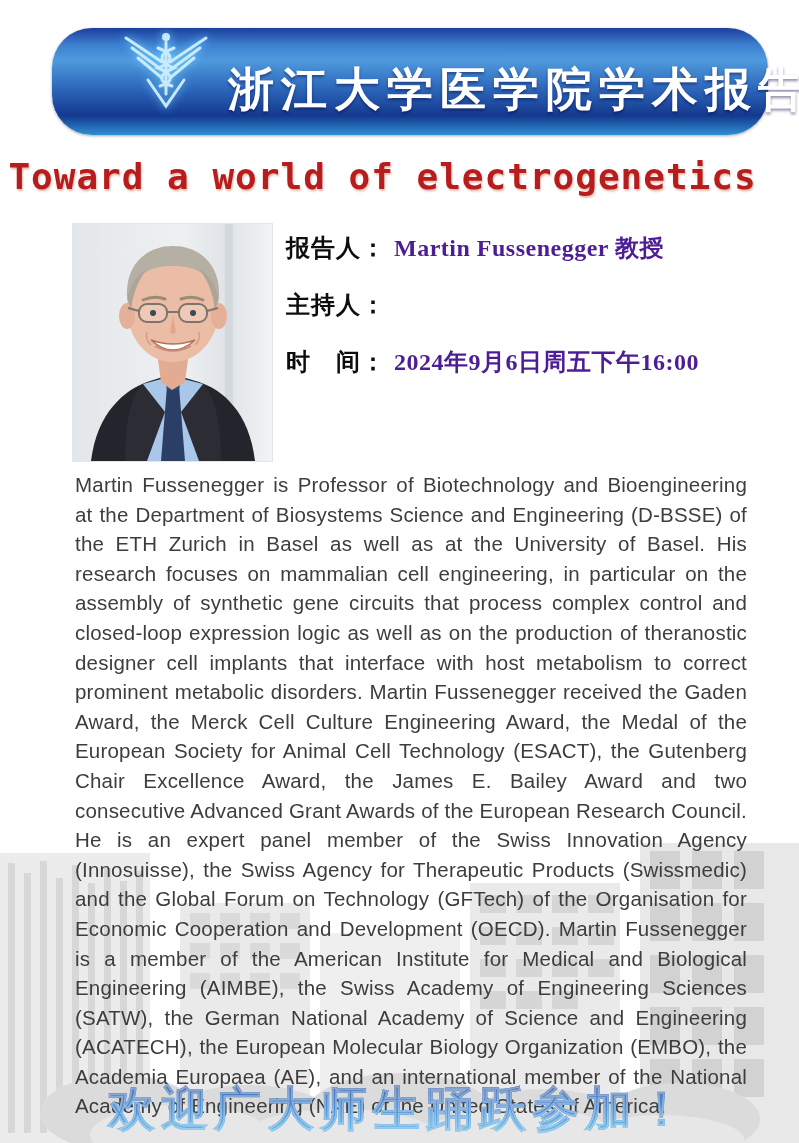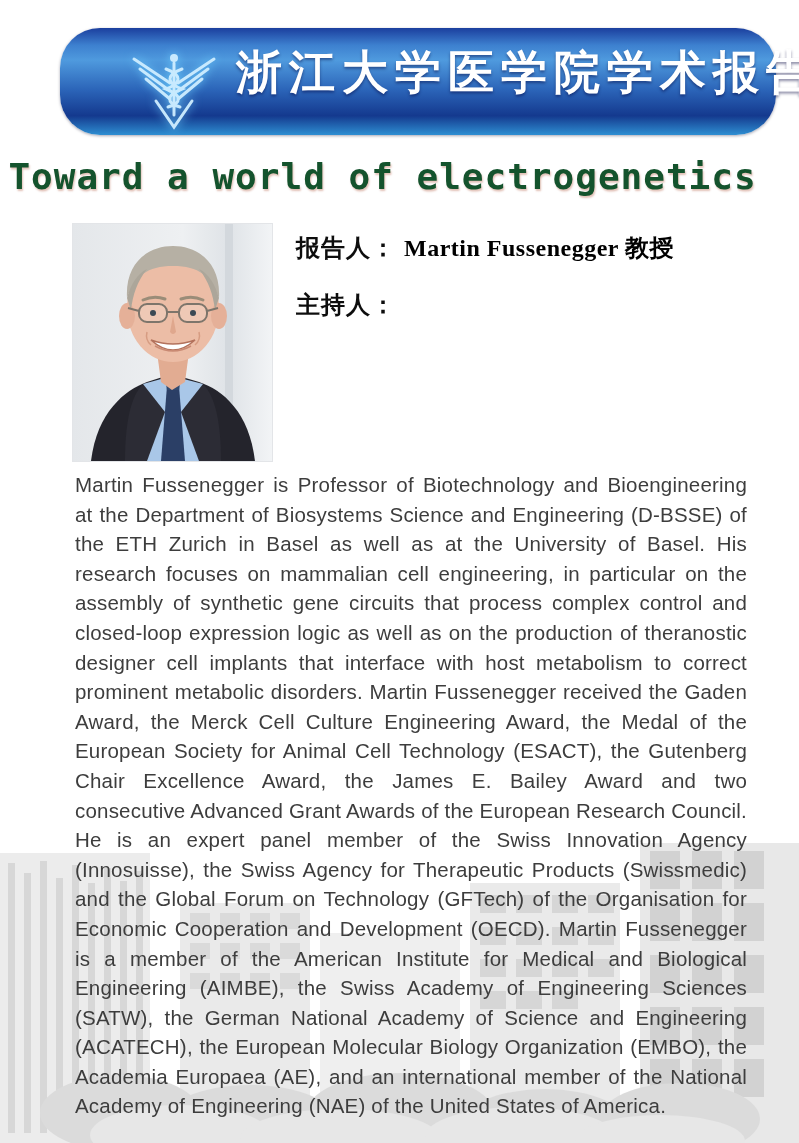--- a/index.html
+++ b/index.html
@@ -10,48 +10,48 @@
     overflow:hidden;
     font-family:"Liberation Sans",sans-serif;
   }
   
   .bg-campus{
     position:absolute;left:0;bottom:0;width:799px;height:300px;
     opacity:.55;z-index:0;pointer-events:none;
   }
   
   .banner{
-    position:absolute;left:60px;top:28px;width:716px;height:107px;
+    position:absolute;left:52px;top:28px;width:716px;height:107px;
     border-radius:40px;
     background:
       linear-gradient(180deg,#1b3f9e 0%,#3d80cf 16%,#4f9ade 30%,#2b64b8 58%,#14398e 82%,#2e8fd2 100%);
     box-shadow:0 1px 3px rgba(0,0,40,.35);
-    display:flex;align-items:flex-end;z-index:2;
+    display:flex;align-items:flex-start;z-index:2;
   }
   .banner-logo{width:96px;height:86px;margin-left:66px;flex:0 0 auto;
     filter:drop-shadow(0 0 5px #6fd0ff);}
   .banner-title{
     color:#ffffff;font-weight:bold;font-size:46px;letter-spacing:7px;
     margin-left:14px;white-space:nowrap;
     text-shadow:0 2px 3px rgba(0,0,60,.45);
   }
   
   .talk-title{
     position:absolute;left:0;top:156px;width:765px;text-align:center;
     font-family:"DejaVu Sans Mono",monospace;font-weight:bold;
-    font-size:36px;color:#14532d;letter-spacing:1px;white-space:nowrap;
+    font-size:36px;color:#b91c1c;letter-spacing:1px;white-space:nowrap;
     text-shadow:1px 2px 2px rgba(160,50,15,.30);z-index:2;
   }
   
   .speaker-row{position:absolute;left:73px;top:224px;width:672px;display:flex;z-index:2;}
   .photo{width:199px;height:237px;flex:0 0 auto;box-shadow:0 0 0 1px #e3e5e8;}
-  .info-lines{margin-left:24px;padding-top:8px;}
+  .info-lines{margin-left:14px;padding-top:8px;}
   .info-line{display:flex;align-items:baseline;margin-bottom:25px;white-space:nowrap;}
   .info-label{font-size:24px;font-weight:bold;color:#0d0d0d;letter-spacing:1px;}
-  .info-value{font-family:"Liberation Serif",serif;font-size:24px;font-weight:bold;color:#000000;margin-left:8px;letter-spacing:.5px;}
+  .info-value{font-family:"Liberation Serif",serif;font-size:24px;font-weight:bold;color:#4c1d95;margin-left:8px;letter-spacing:.5px;}
   
   .bio{
     position:absolute;left:75px;top:470px;width:672px;z-index:1;
     font-size:20.5px;line-height:29.6px;color:#3d3d3d;
     text-align:justify;letter-spacing:.2px;margin:0;
   }
   
   .footer-slogan{
     position:absolute;left:0;top:1078px;width:799px;text-align:center;z-index:2;
     font-size:47px;font-weight:bold;letter-spacing:6px;white-space:nowrap;
@@ -231,19 +231,24 @@
     </svg>
 
     <div class="info-lines">
       <div class="info-line">
         <span class="info-label">报告人：</span>
         <span class="info-value">Martin Fussenegger  教授</span>
       </div>
       <div class="info-line">
         <span class="info-label">主持人：</span>
       </div>
+      <div class="info-line">
+        <span class="info-label">时　间：</span>
+        <span class="info-value">2024年9月6日周五下午16:00</span>
+      </div>
     </div>
   </section>
 
   <p class="bio">Martin Fussenegger is Professor of Biotechnology and Bioengineering at the Department of Biosystems Science and Engineering (D-BSSE) of the ETH Zurich in Basel as well as at the University of Basel. His research focuses on mammalian cell engineering, in particular on the assembly of synthetic gene circuits that process complex control and closed-loop expression logic as well as on the production of theranostic designer cell implants that interface with host metabolism to correct prominent metabolic disorders. Martin Fussenegger received the Gaden Award, the Merck Cell Culture Engineering Award, the Medal of the European Society for Animal Cell Technology (ESACT), the Gutenberg Chair Excellence Award, the James E. Bailey Award and two consecutive Advanced Grant Awards of the European Research Council. He is an expert panel member of the Swiss Innovation Agency (Innosuisse), the Swiss Agency for Therapeutic Products (Swissmedic) and the Global Forum on Technology (GFTech) of the Organisation for Economic Cooperation and Development (OECD). Martin Fussenegger is a member of the American Institute for Medical and Biological Engineering (AIMBE), the Swiss Academy of Engineering Sciences (SATW), the German National Academy of Science and Engineering (ACATECH), the European Molecular Biology Organization (EMBO),  the  Academia Europaea (AE), and an international member of the National Academy of Engineering (NAE) of the United States of America.</p>
 
+  <div class="footer-slogan">欢迎广大师生踊跃参加！</div>
 
 </div>
 
 </body></html>

